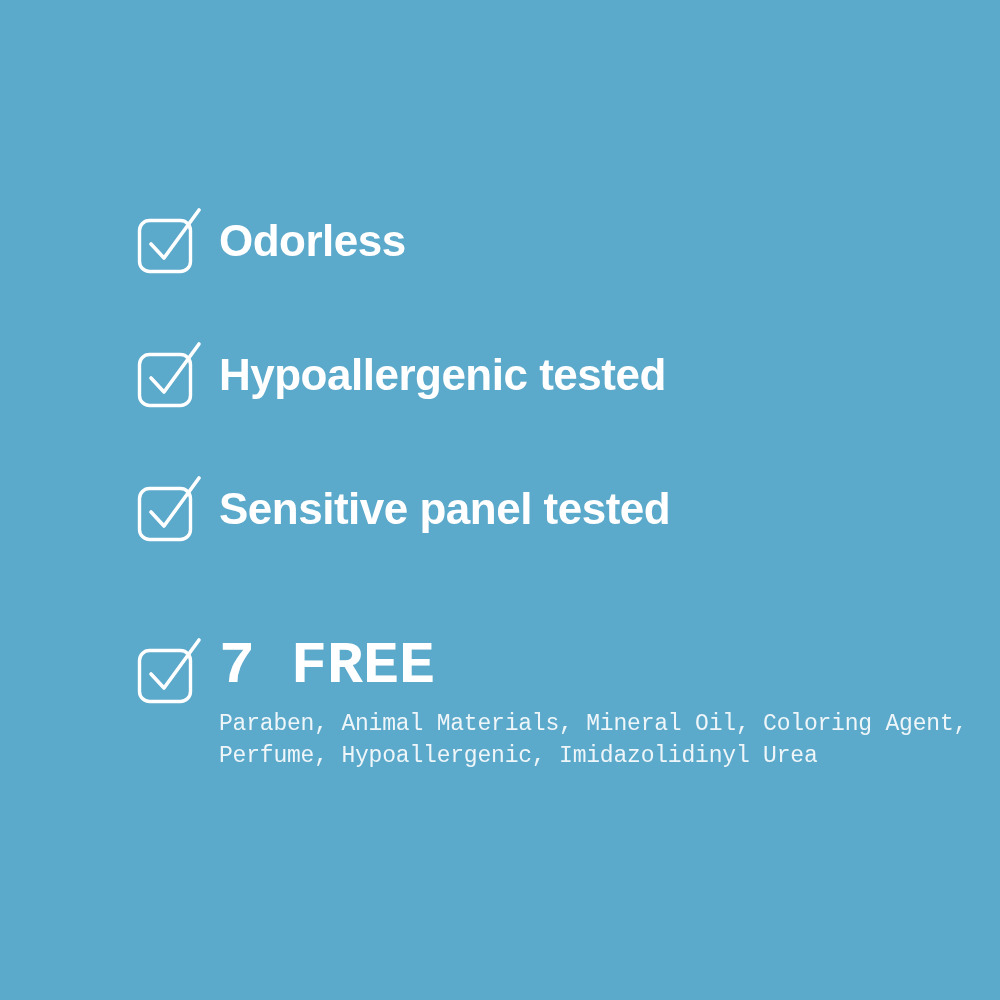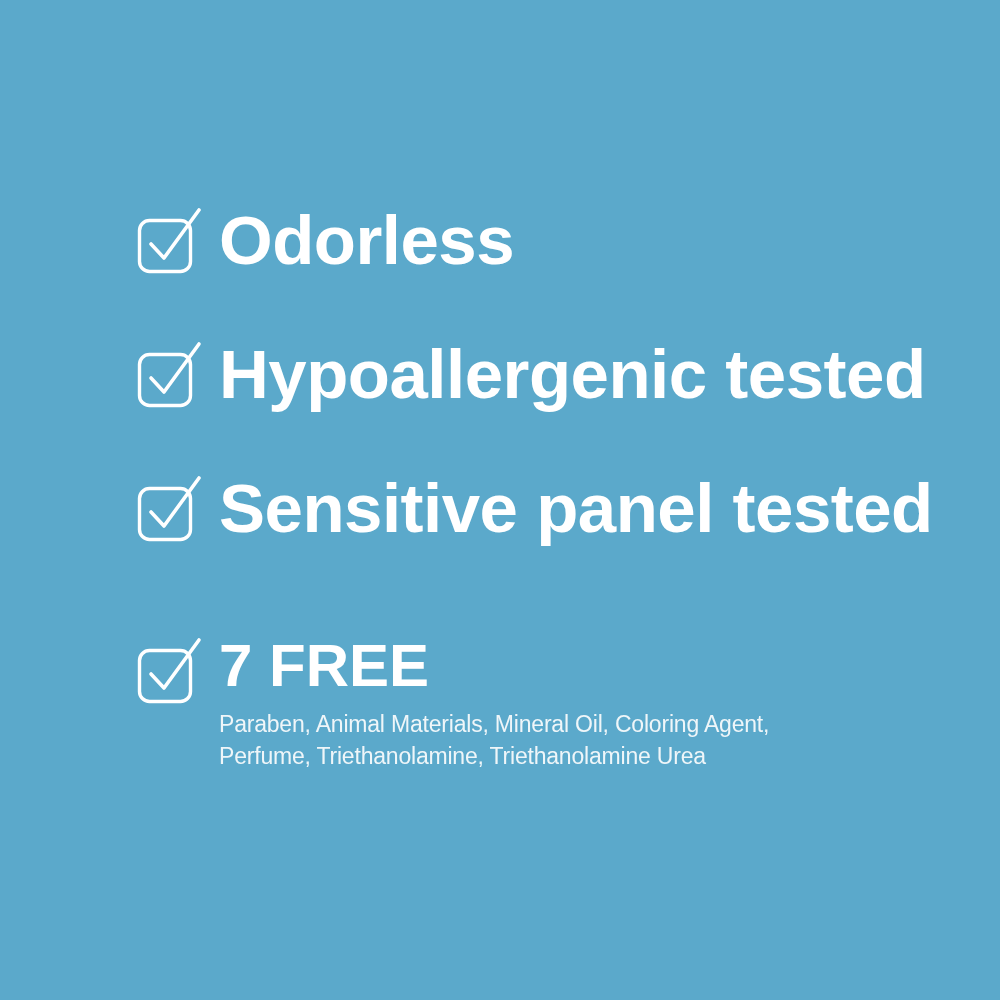--- a/index.html
+++ b/index.html
@@ -36,21 +36,21 @@
   .feature-row {
     position: absolute;
     left: 137px;
     display: flex;
     align-items: flex-start;
   }
 
   .feature-row.row-1 { top: 204px; }
   .feature-row.row-2 { top: 338px; }
   .feature-row.row-3 { top: 472px; }
-  .feature-row.row-4 { top: 634px; }
+  .feature-row.row-4 { top: 634px; font-family: Liberation Mono, monospace; }
 
   
   .check-icon {
     position: relative;
     width: 66px;
     height: 66px;
     flex: 0 0 66px;
     margin-top: 4px;
   }
 
@@ -64,21 +64,21 @@
   
   .feature-text-wrap {
     display: block;
     padding-left: 16px;
   }
 
   .feature-label {
     display: block;
     color: #FFFFFF;
     font-weight: bold;
-    font-size: 69px;
+    font-size: 44px;
     line-height: 74px;
     letter-spacing: -0.5px;
     white-space: nowrap;
   }
 
   .row-4 .feature-label {
     font-size: 60px;
     line-height: 64px;
     letter-spacing: 0px;
   }
@@ -146,19 +146,19 @@
       <span class="check-icon">
         <svg viewBox="0 0 66 66" xmlns="http://www.w3.org/2000/svg">
           <rect x="2.5" y="12.5" width="51" height="51" rx="10" ry="10" fill="none" stroke="#FFFFFF" stroke-width="3.4"></rect>
           <path d="M14 36 L27 50 L62 2" fill="none" stroke="#FFFFFF" stroke-width="3.6" stroke-linecap="round" stroke-linejoin="round"></path>
         </svg>
       </span>
       <span class="feature-text-wrap">
         <span class="feature-label">7 FREE</span>
         <span class="feature-subtext">
           <span class="sub-line">Paraben, Animal Materials, Mineral Oil, Coloring Agent,</span>
-          <span class="sub-line">Perfume, Triethanolamine, Triethanolamine Urea</span>
+          <span class="sub-line">Perfume, Hypoallergenic, Imidazolidinyl Urea</span>
         </span>
       </span>
     </div>
 
   </div>
 </div>
 
 </body></html>

